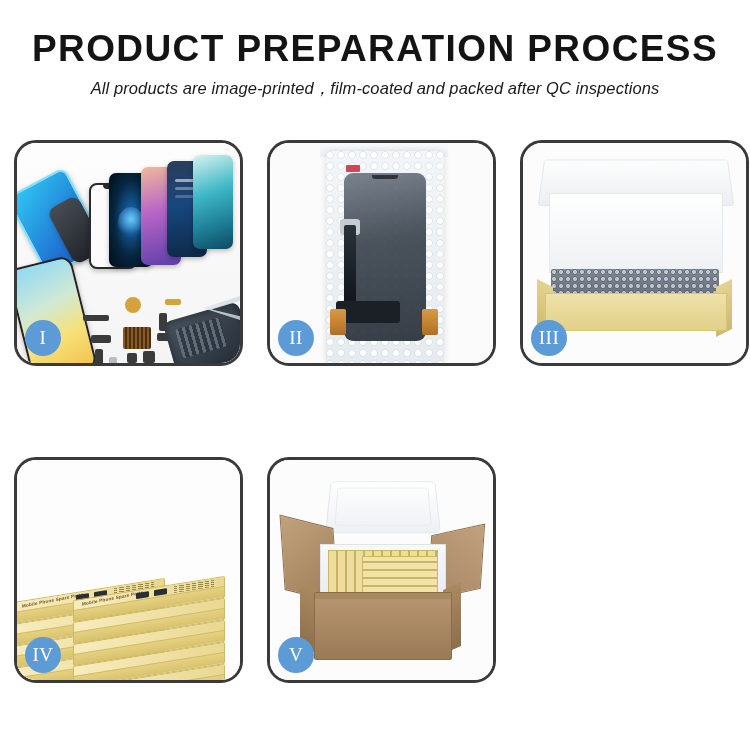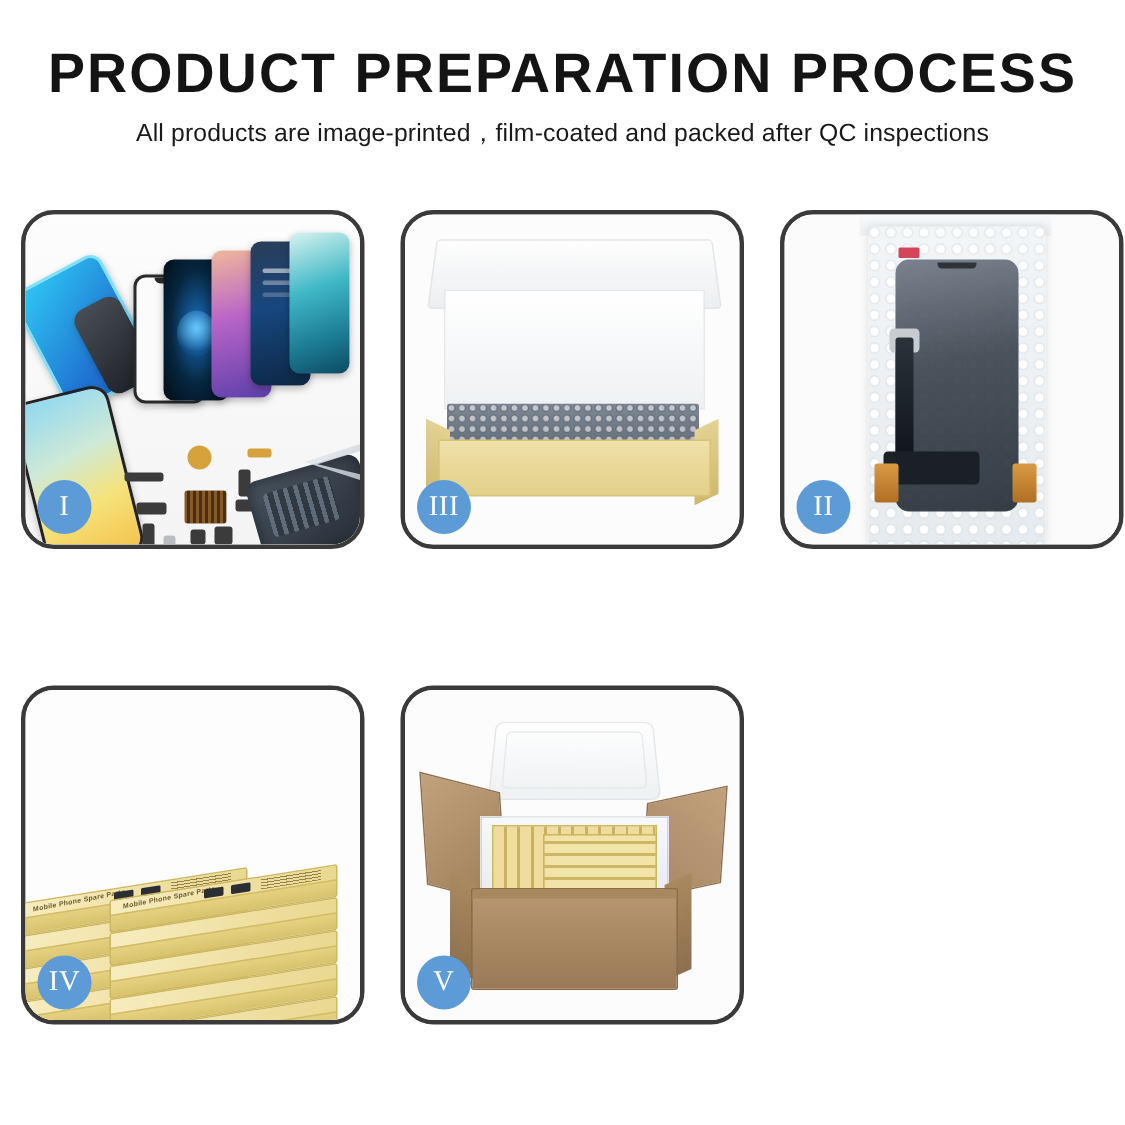--- a/index.html
+++ b/index.html
@@ -22,20 +22,21 @@
     line-height:1.05;
     white-space:nowrap;
   }
   .subtitle{
     margin-top:9px;
     font-size:16.5px;
     font-weight:400;
     color:#1a1a1a;
     letter-spacing:0.1px;
     white-space:nowrap;
+    font-style:italic;
   }
 
   
   .grid{
     position:absolute;
     left:14px; top:140px;
     width:722px;
     display:grid;
     grid-template-columns:repeat(3,229px);
     grid-template-rows:repeat(2,226px);
@@ -403,48 +404,48 @@
           <div class="pt silver" style="left:28px;top:64px;width:8px;height:8px;"></div>
           <div class="pt silver round" style="left:120px;top:62px;width:5px;height:5px;"></div>
           <div class="mb"></div>
           <div class="tweez"></div>
         </div>
       </div>
       <div class="badge">I</div>
     </div>
 
     <div class="panel">
-      <div class="scene p3">
-        <div class="b3lid"></div>
-        <div class="b3foam"></div>
-        <div class="b3bub"></div>
-        <div class="b3lft"></div>
-        <div class="b3rgt"></div>
-        <div class="b3front"></div>
-      </div>
-      <div class="badge">III</div>
-    </div>
-
-    <div class="panel">
       <div class="scene p2">
         <div class="bagtop"></div>
         <div class="bag">
           <div class="lcd"></div>
           <div class="redlabel"></div>
           <div class="flexpad"></div>
           <div class="flex"></div>
           <div class="conn"></div>
           <div class="tapeL"></div>
           <div class="tapeR"></div>
         </div>
       </div>
       <div class="badge">II</div>
     </div>
 
     <div class="panel">
+      <div class="scene p3">
+        <div class="b3lid"></div>
+        <div class="b3foam"></div>
+        <div class="b3bub"></div>
+        <div class="b3lft"></div>
+        <div class="b3rgt"></div>
+        <div class="b3front"></div>
+      </div>
+      <div class="badge">III</div>
+    </div>
+
+    <div class="panel">
       <div class="scene p4">
 
         <div class="stackA" style="left:-4px;top:152px;">
           <div class="sbox" style="top:0;">
               <div class="face"></div>
             </div>
           <div class="sbox" style="top:22px;">
               <div class="face"></div>
             </div>
           <div class="sbox" style="top:44px;">

